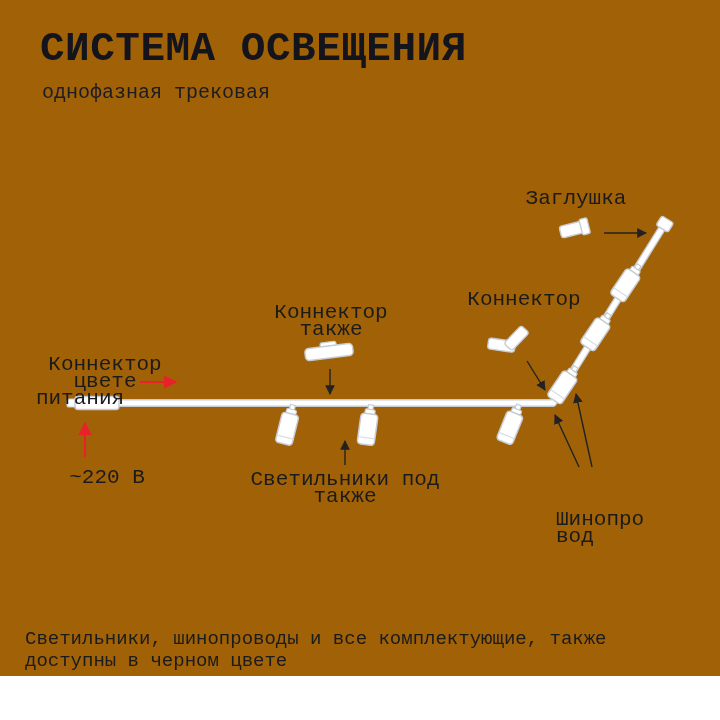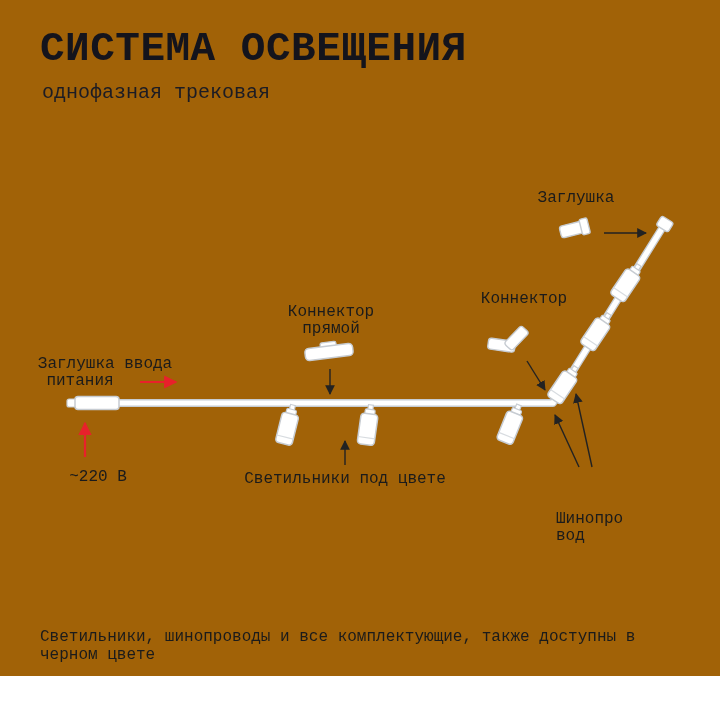--- a/index.html
+++ b/index.html
@@ -10,27 +10,27 @@
   .title{
     position:absolute;left:40px;top:28px;margin:0;
     font-size:41px;font-weight:800;letter-spacing:.5px;color:#14141c;line-height:1.05;
   }
   .subtitle{
     position:absolute;left:42px;top:82px;
     font-size:20px;font-weight:400;color:#1c1c24;line-height:1.1;
   }
   svg.art{position:absolute;left:0;top:0;z-index:1;}
   .lbl{
-    position:absolute;z-index:2;font-size:16px;line-height:17px;color:#1b1b1b;
+    position:absolute;z-index:2;font-size:21px;line-height:17px;color:#1b1b1b;
     text-align:center;
   }
   .lbl.left{text-align:left;margin-top:40px;}
   .footer-note{
-    position:absolute;left:40px;top:628px;width:660px;z-index:2;
-    font-size:16px;color:#1b1b1b;
+    position:absolute;left:25px;top:628px;width:660px;z-index:2;
+    font-size:19px;color:#1b1b1b;
   }
 </style>
 </head>
 <body>
 
 <div class="page">
 
   <h1 class="title">СИСТЕМА ОСВЕЩЕНИЯ</h1>
   <div class="subtitle">однофазная трековая</div>
 
@@ -101,38 +101,38 @@
       <line x1="85" y1="457" x2="85" y2="423" marker-end="url(#ah-red)"></line>
     </g>
   </svg>
 
   <div class="lbl" style="left:506px;top:190px;width:140px;">
     <span>Заглушка</span>
   </div>
 
   <div class="lbl" style="left:261px;top:304px;width:140px;">
     <div>Коннектор</div>
-    <div>прямой</div>
+    <div>также</div>
   </div>
 
   <div class="lbl" style="left:454px;top:291px;width:140px;">
     <div>Коннектор</div>
   </div>
 
   <div class="lbl" style="left:25px;top:356px;width:160px;">
-    <div>Заглушка ввода</div>
+    <div>Коннектор цвете</div>
     <div style="text-align:center;width:110px;">питания</div>
   </div>
 
-  <div class="lbl" style="left:48px;top:469px;width:100px;">
+  <div class="lbl" style="left:57px;top:469px;width:100px;">
     <span>~220 В</span>
   </div>
 
   <div class="lbl" style="left:225px;top:471px;width:240px;">
-    <div>Светильники под цвете</div>
+    <div>Светильники под также</div>
   </div>
 
   <div class="lbl left" style="left:556px;top:471px;width:90px;">
     <div>Шинопро</div>
     <div>вод</div>
   </div>
 
   <div class="footer-note">Светильники, шинопроводы и все комплектующие, также доступны в черном цвете</div>
 
 </div>

